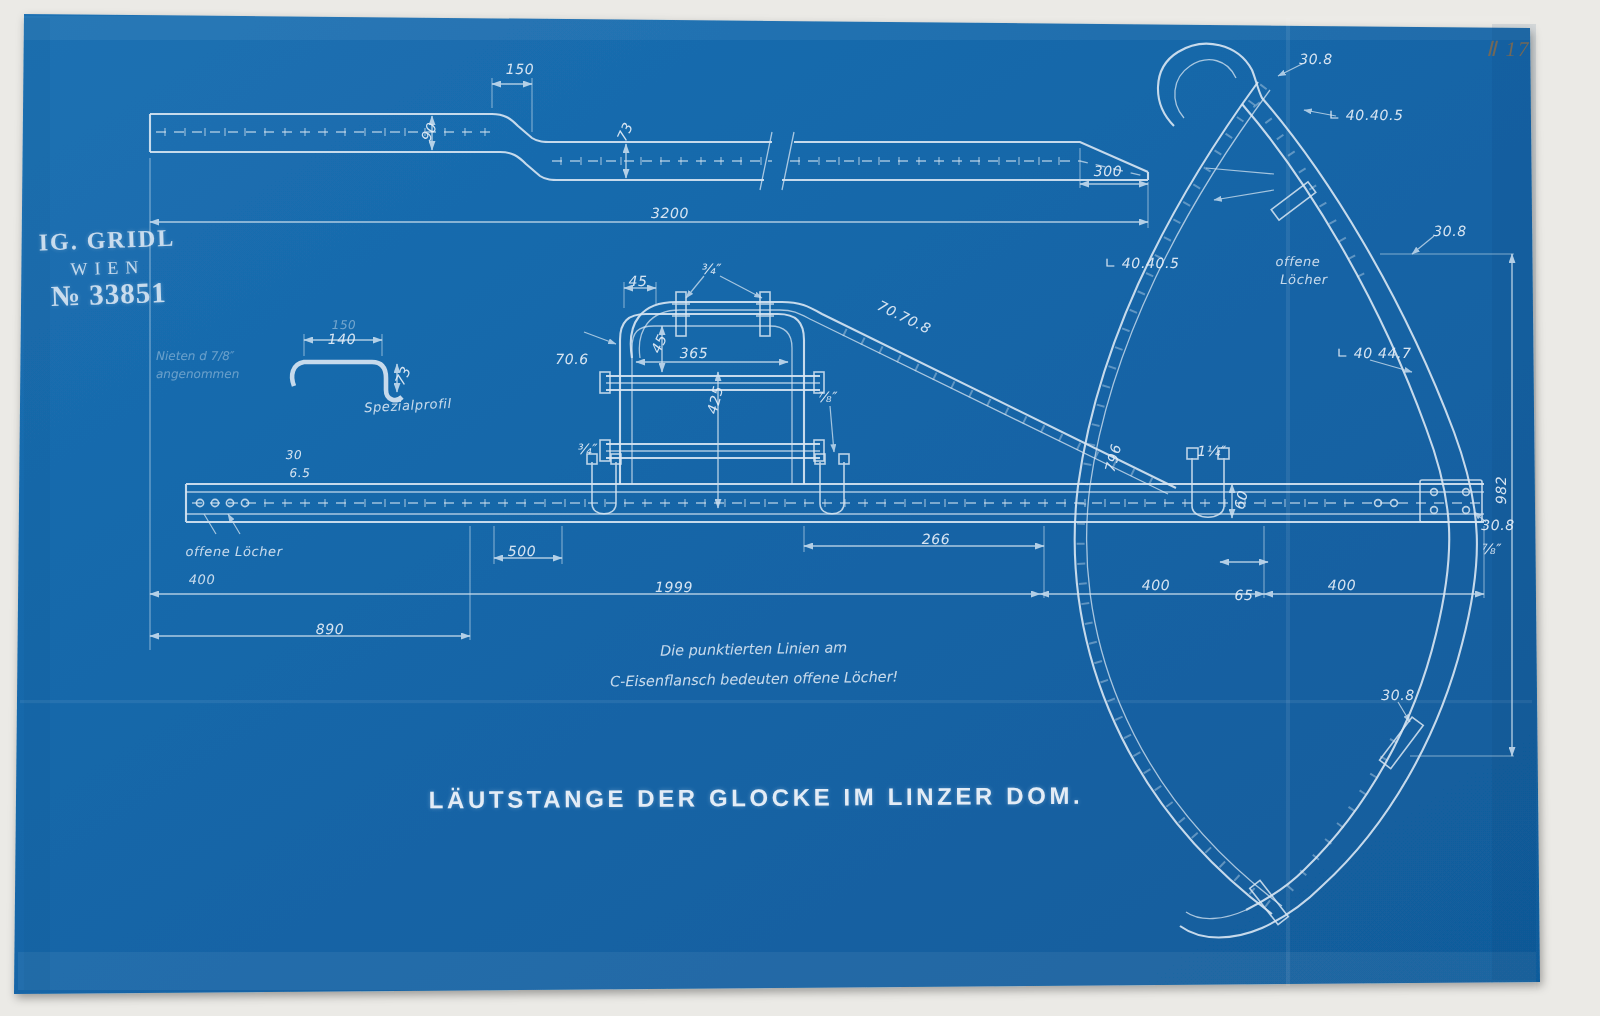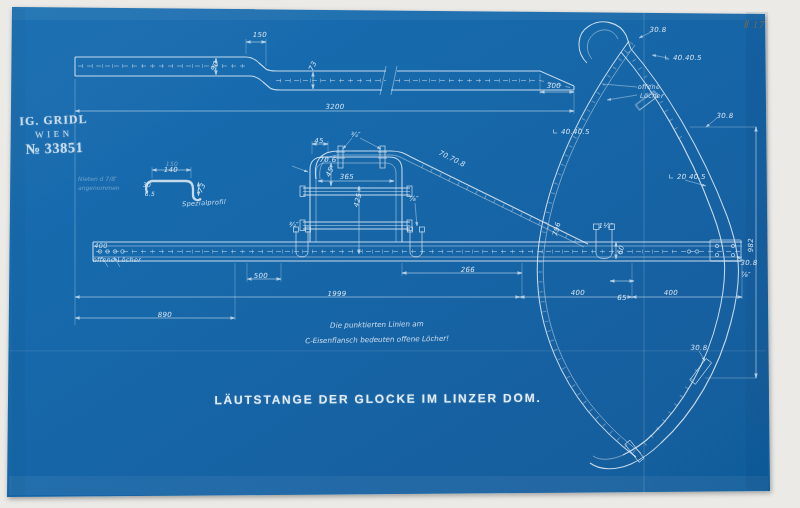--- a/index.html
+++ b/index.html
@@ -13,21 +13,21 @@
   .rv{stroke-dasharray:1 9;stroke-width:4;opacity:.38;}
   .hl{stroke:var(--line,#d9e7f3);stroke-width:.8;fill:none;opacity:.85;}
   .dm{stroke:var(--dim,#c9dded);stroke-width:.7;fill:none;opacity:.85;
       marker-start:url(#ar);marker-end:url(#ar);}
   .ex{stroke:var(--dim,#c9dded);stroke-width:.55;fill:none;opacity:.6;}
   .ld{stroke:var(--dim,#c9dded);stroke-width:.6;fill:none;opacity:.8;marker-end:url(#ar);}
   #labels{position:absolute;inset:0;pointer-events:none;}
   .lb{position:absolute;white-space:nowrap;color:var(--txt,#e7eff8);
       transform:translate(-50%,-50%) rotate(var(--r,0deg));
       font:italic 7px "DejaVu Sans",sans-serif;letter-spacing:.3px;opacity:.92;}
-  .sm{font-size:6px;}
+  .sm{font-size:6px;margin-top:44px;}
   .hand{font-size:6.5px;opacity:.85;}
   .pencil{opacity:.5;font-size:6px;color:#cfe0ee;}
   .blockcap{position:absolute;white-space:nowrap;transform:translate(-50%,-50%) rotate(-.4deg);
       font:bold 12px "Liberation Sans",sans-serif;letter-spacing:1.8px;
       color:#eef4fb;opacity:.95;text-shadow:0 0 2px rgba(220,235,250,.35);}
   #stamp{position:absolute;left:10px;top:113px;width:88px;text-align:center;
       transform:rotate(-2deg);color:rgba(236,243,250,.8);
       font-family:"Liberation Serif",serif;text-shadow:0 0 2px rgba(220,235,250,.3);}
   #stamp .s1{font-size:12px;font-weight:bold;letter-spacing:1px;}
   #stamp .s2{font-size:9px;letter-spacing:3.5px;margin-top:1px;}
@@ -220,44 +220,44 @@
       <span class="lb " style="left: 335px; top: 107px;">3200</span>
       <span class="lb pencil" style="left: 172px; top: 163px;">150</span>
       <span class="lb " style="left: 171px; top: 170px;">140</span>
       <span class="lb sm" style="left: 147px; top: 184px;">30</span>
       <span class="lb sm" style="left: 150px; top: 193px;">6.5</span>
       <span class="lb " style="left: 202px; top: 188px; --r: -65deg;">73</span>
       <span class="lb hand" style="left: 204px; top: 203px; --r: -3deg;">Spezialprofil</span>
       <span class="lb " style="left: 356px; top: 135px;">¾″</span>
       <span class="lb " style="left: 319px; top: 141px;">45</span>
       <span class="lb " style="left: 330px; top: 172px; --r: -65deg;">45</span>
-      <span class="lb " style="left: 286px; top: 160px; margin-left: 42px;">70.6</span>
+      <span class="lb " style="left: 286px; top: 180px;">70.6</span>
       <span class="lb " style="left: 347px; top: 177px; text-align: right;">365</span>
       <span class="lb " style="left: 358px; top: 200px; --r: -75deg;">425</span>
       <span class="lb " style="left: 452px; top: 159px; --r: 26deg;">70.70.8</span>
       <span class="lb " style="left: 294px; top: 225px;">¾″</span>
       <span class="lb " style="left: 414px; top: 199px;">⅞″</span>
       <span class="lb " style="left: 606px; top: 226px;">1¼″</span>
       <span class="lb hand sm" style="left: 101px; top: 246px;">400</span>
-      <span class="lb hand" style="left: 117px; top: 260px;">offene Löcher</span>
+      <span class="lb hand" style="left: 117px; top: 276px;">offene Löcher</span>
       <span class="lb " style="left: 261px; top: 276px;">500</span>
       <span class="lb " style="left: 468px; top: 270px;">266</span>
       <span class="lb " style="left: 337px; top: 294px;">1999</span>
       <span class="lb " style="left: 578px; top: 293px;">400</span>
       <span class="lb " style="left: 671px; top: 293px;">400</span>
       <span class="lb " style="left: 165px; top: 315px;">890</span>
       <span class="lb " style="left: 622px; top: 277px; margin-top: 21px;">65</span>
       <span class="lb " style="left: 621px; top: 250px; --r: -75deg;">60</span>
       <span class="lb " style="left: 658px; top: 30px;">30.8</span>
       <span class="lb " style="left: 725px; top: 116px;">30.8</span>
       <span class="lb " style="left: 749px; top: 263px;">30.8</span>
       <span class="lb " style="left: 699px; top: 348px;">30.8</span>
       <span class="lb " style="left: 683px; top: 58px;">∟ 40.40.5</span>
       <span class="lb " style="left: 571px; top: 132px;">∟ 40.40.5</span>
-      <span class="lb " style="left: 687px; top: 177px;">∟ 20 40.5</span>
+      <span class="lb " style="left: 687px; top: 177px;">∟ 40 44.7</span>
       <span class="lb " style="left: 557px; top: 229px; --r: -75deg;">796</span>
       <span class="lb hand sm" style="left: 649px; top: 87px;">offene</span>
       <span class="lb hand sm" style="left: 652px; top: 96px;">Löcher</span>
       <span class="lb " style="left: 751px; top: 245px; --r: -90deg;">982</span>
       <span class="lb " style="left: 746px; top: 275px;">⅞″</span>
     </div>
 
   <div id="stamp">
     <div class="s1">IG. GRIDL</div>
     <div class="s2">WIEN</div>

